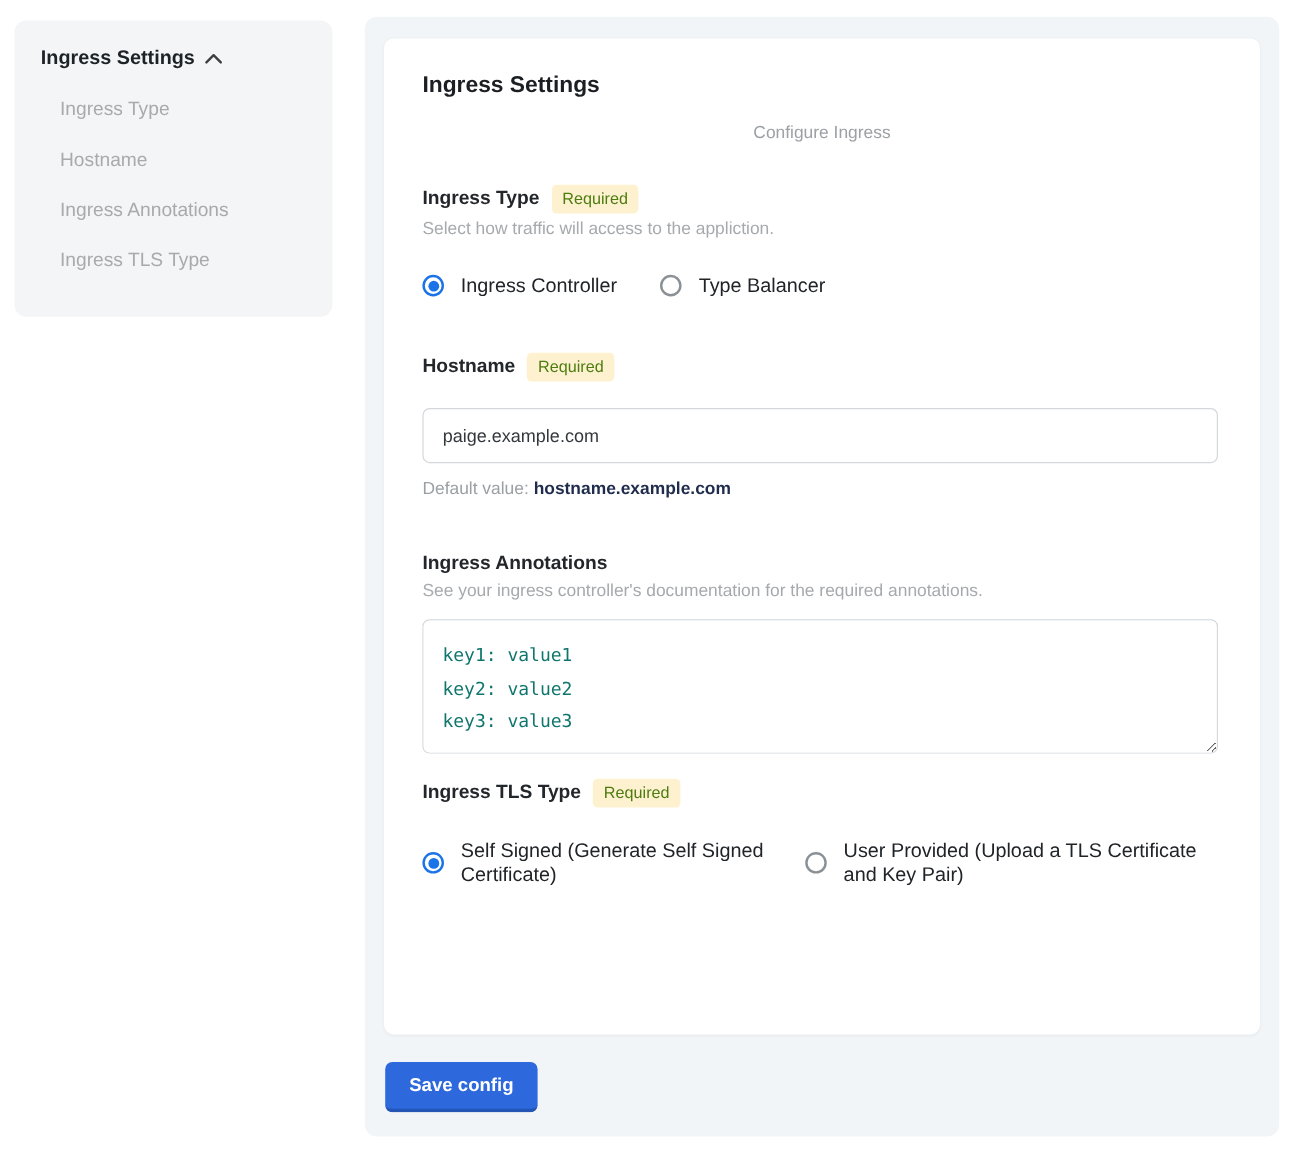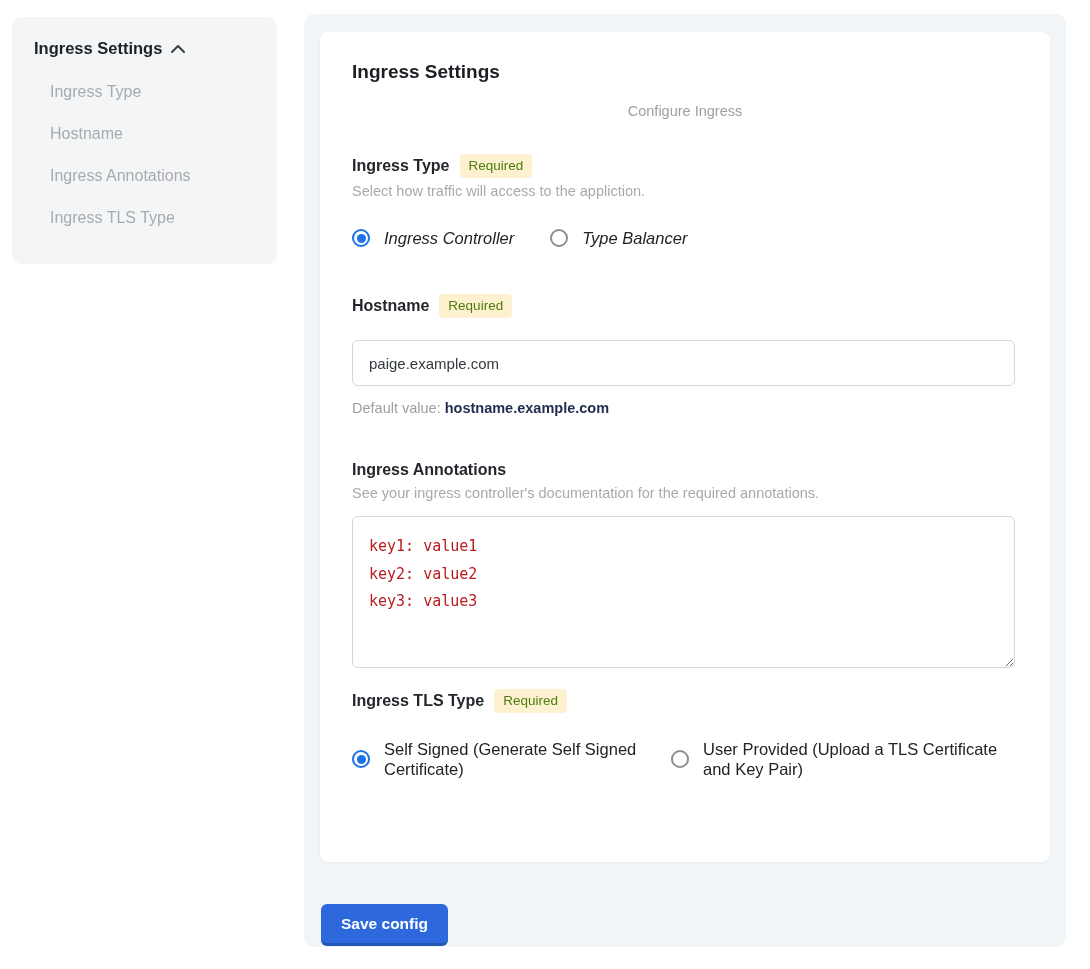--- a/index.html
+++ b/index.html
@@ -103,21 +103,20 @@
   .sec-hostname     { margin-top: 46px; }
   .sec-annotations  { margin-top: 43px; }
   .sec-tls          { margin-top: 21px; }
 
   
   .radio-row {
     display: flex;
     align-items: flex-end;
     gap: 36px;
     margin-top: 28px;
-    font-style: italic;
   }
   .radio-col {
     display: flex;
     flex-direction: row;
     gap: 22px;
     margin-top: 26px;
   }
   .radio-option {
     display: flex;
     align-items: center;
@@ -165,39 +164,39 @@
   .default-line {
     margin-top: 13px;
     font-size: 14.5px;
     line-height: 18px;
     color: #9ba0a5;
   }
   .default-line b { color: #1f2c4d; font-weight: 700; }
 
   .textarea-input {
     margin-top: 14px;
-    width: 663px; height: 152px;
+    width: 663px; height: 112px;
     border: 1px solid #d4d8db;
     border-radius: 6px;
     background: #ffffff;
     padding: 16px 16px;
     font-family: "DejaVu Sans Mono", monospace;
     font-size: 15px;
     line-height: 27.5px;
-    color: #b91c1c;
+    color: #0f766e;
     resize: vertical;
     outline: none;
     display: block;
   }
 
   
   .save-btn {
     position: absolute;
     left: 17px;
-    top: 890px;
+    top: 871px;
     height: 42px;
     padding: 0 20px;
     background: #2d68dd;
     border: none;
     border-bottom: 3px solid #2355b4;
     border-radius: 6px;
     color: #ffffff;
     font-family: "Liberation Sans", sans-serif;
     font-size: 15.5px;
     font-weight: 700;

